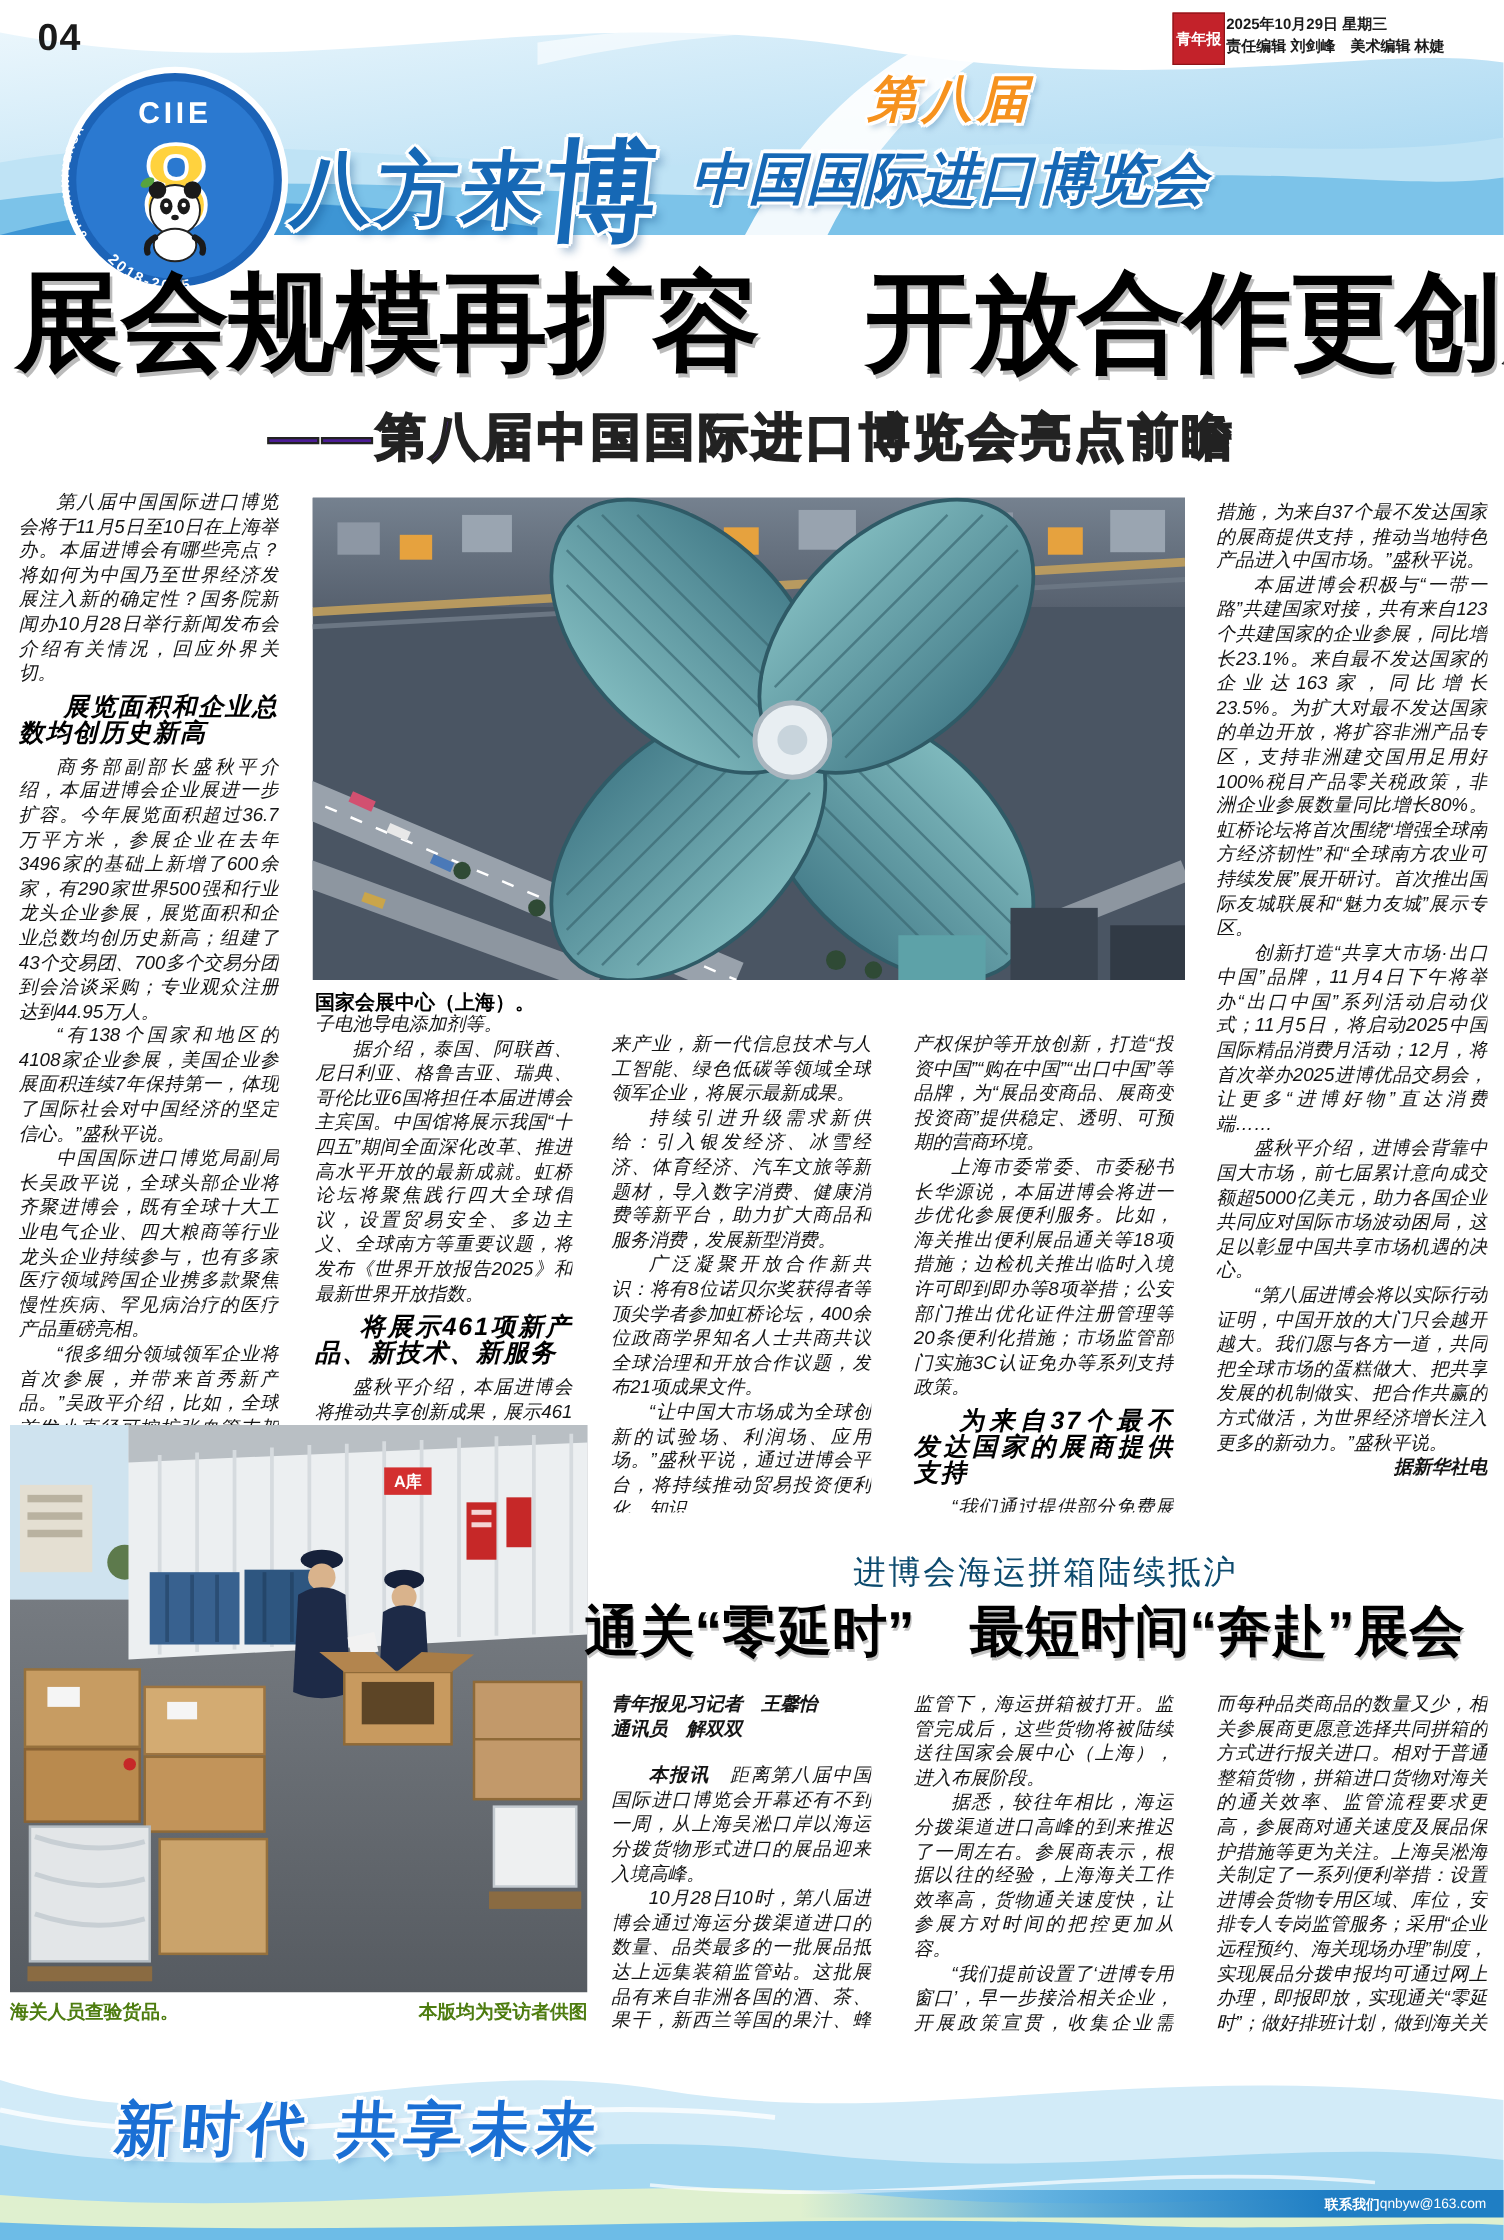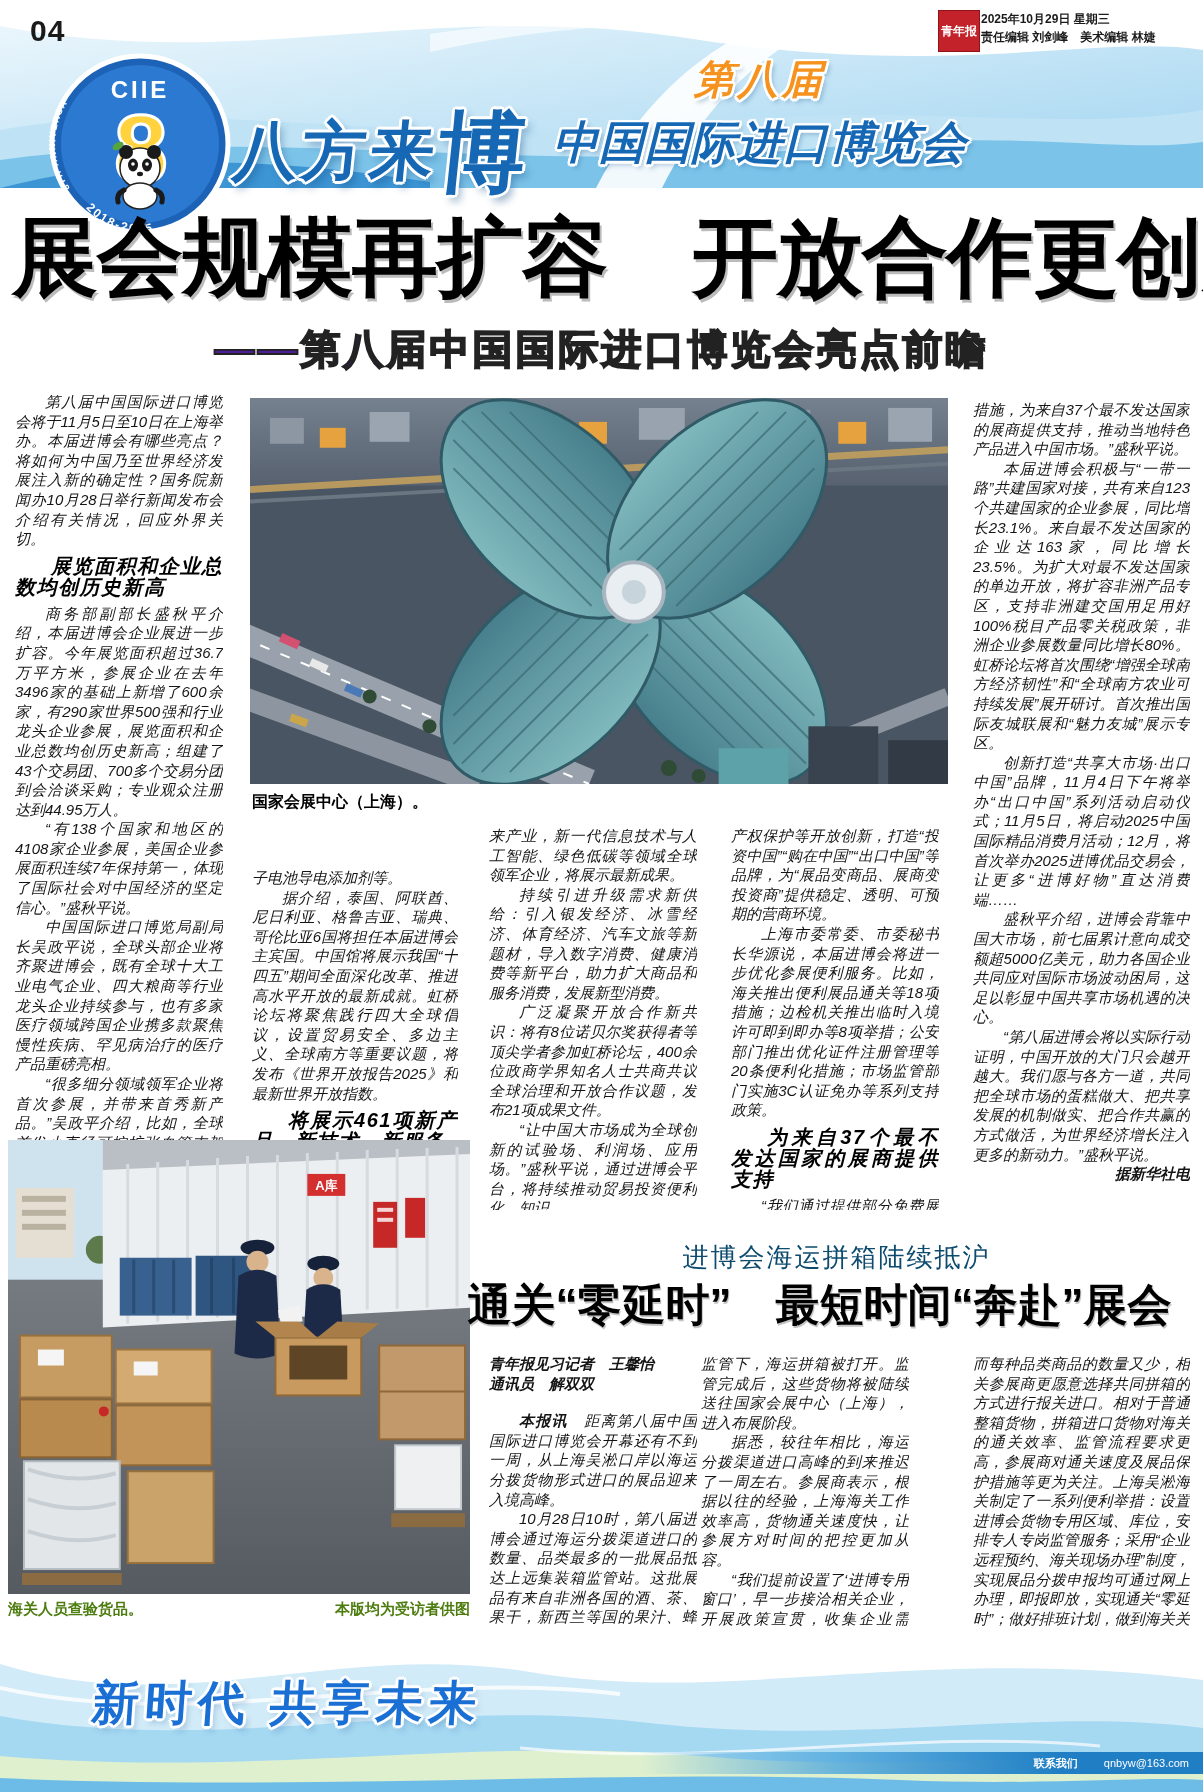--- a/index.html
+++ b/index.html
@@ -47,53 +47,53 @@
     font-size:40px;font-weight:bold;color:#4c1d95;-webkit-text-stroke:1.8px #222;
     letter-spacing:3px;white-space:nowrap;
   }
   .art{font-size:15px;line-height:19.6px;text-align:justify;color:#141414;font-style:italic;}
   .art p{margin:0;text-indent:2em;}
   .art p.noind{text-indent:0;}
   .art .colhead{font-weight:bold;font-size:20px;line-height:21px;margin:7px 0 6px 0;letter-spacing:1.5px;text-indent:1.8em;color:#000;}
   .art .lead{font-weight:bold;}
   .col{overflow:hidden;}
   .col1{left:15px;top:392px;width:208px;height:816px;}
-  .col2{left:252px;top:868px;width:206px;height:384px;}
+  .col2{left:252px;top:810px;width:206px;height:384px;}
   .col3{left:489px;top:826px;width:208px;height:384px;}
   .col4{left:731px;top:826px;width:208px;height:384px;}
   .col5{left:973px;top:400px;width:217px;height:808px;}
   .lead-photo{left:250px;top:398px;width:698px;height:386px;}
   .lead-photo svg{display:block;width:100%;height:100%;}
   .lead-caption{left:252px;top:792px;width:690px;font-size:16px;font-weight:bold;color:#000;}
   .agency-byline{text-align:right;font-weight:bold;text-indent:0;margin-top:2px;}
   
   .customs-photo{left:8px;top:1140px;width:462px;height:454px;}
   .customs-photo svg{display:block;width:100%;height:100%;}
   .customs-captions{left:8px;top:1600px;width:462px;display:flex;justify-content:space-between;
     font-size:15px;font-weight:bold;color:#4d7c0f;align-items:center;}
   .kicker{left:470px;top:1240px;width:733px;text-align:center;font-size:26px;color:#0c4a6e;letter-spacing:2px;}
   .headline2{left:436px;top:1276px;width:767px;text-align:center;font-size:44px;font-weight:700;color:#000;
     letter-spacing:0;white-space:nowrap;text-shadow:1px 2px 0 rgba(60,60,60,.3);}
   .colA{left:489px;top:1354px;width:208px;height:386px;}
-  .colB{left:701px;top:1354px;width:208px;height:386px;}
+  .colB{left:731px;top:1354px;width:208px;height:386px;}
   .colC{left:973px;top:1354px;width:217px;height:386px;}
   .reporter{font-weight:bold;text-indent:0 !important;}
   .byline-gap{height:18px;}
   
   .footer-svg{position:absolute;left:0;top:1628px;width:1203px;height:164px;}
   .footer-slogan{
     position:absolute;left:92px;top:1672px;font-size:47px;font-weight:900;color:#1a6fd4;
     letter-spacing:6px;transform:skewX(-4deg);white-space:nowrap;
     text-shadow:3px 0 0 #fff,-3px 0 0 #fff,0 3px 0 #fff,0 -3px 0 #fff,
       2px 2px 0 #fff,-2px -2px 0 #fff,2px -2px 0 #fff,-2px 2px 0 #fff,4px 5px 6px rgba(30,90,160,.3);
   }
   .contact-bar{
     position:absolute;left:640px;right:0;top:1752px;height:22px;
     background:linear-gradient(90deg,rgba(140,200,235,0) 0%,rgba(85,170,221,.85) 35%,#1f7ec4 75%);
-    display:flex;align-items:center;justify-content:flex-end;gap:26px;
+    display:flex;align-items:center;justify-content:flex-end;gap:0;
     padding-right:14px;color:#fff;font-size:11px;
   }
   .contact-bar .lbl{font-weight:bold;}
 </style>
 </head>
 <body>
 
 <svg class="band-svg" viewBox="0 0 1203 176" preserveAspectRatio="none" aria-hidden="true">
   <defs>
     <linearGradient id="gsky" x1="0" y1="0" x2="1" y2="1">

